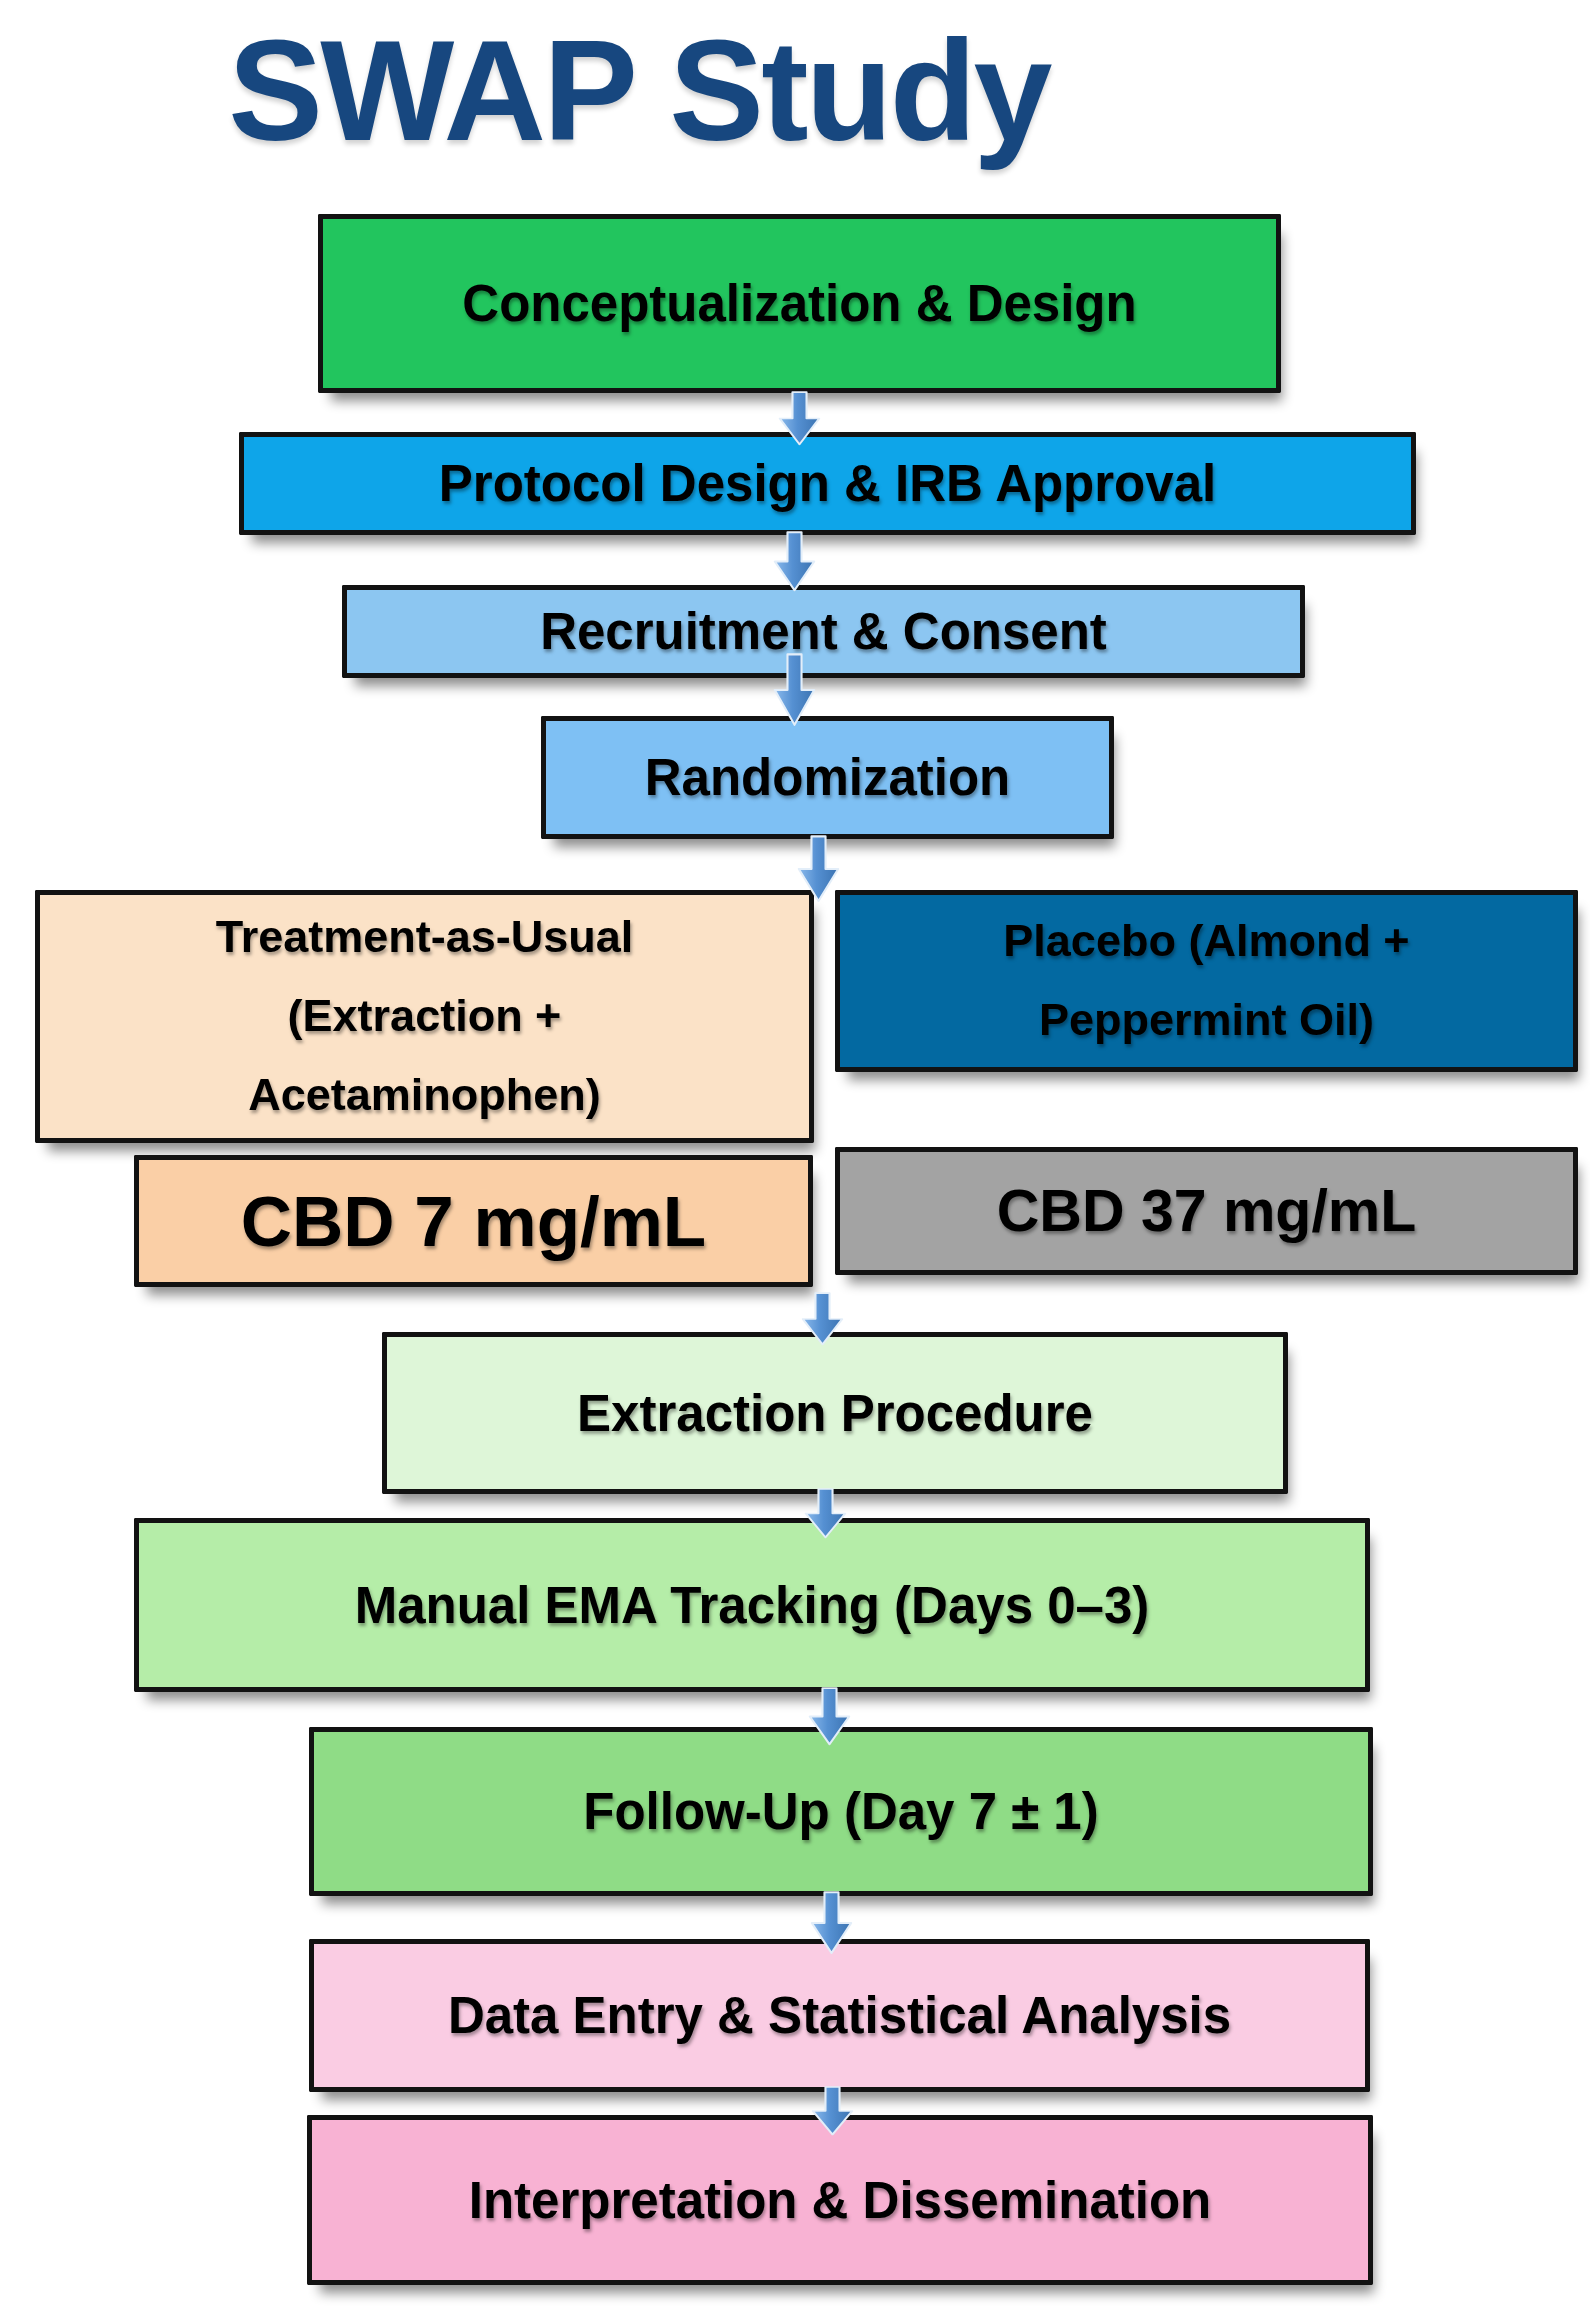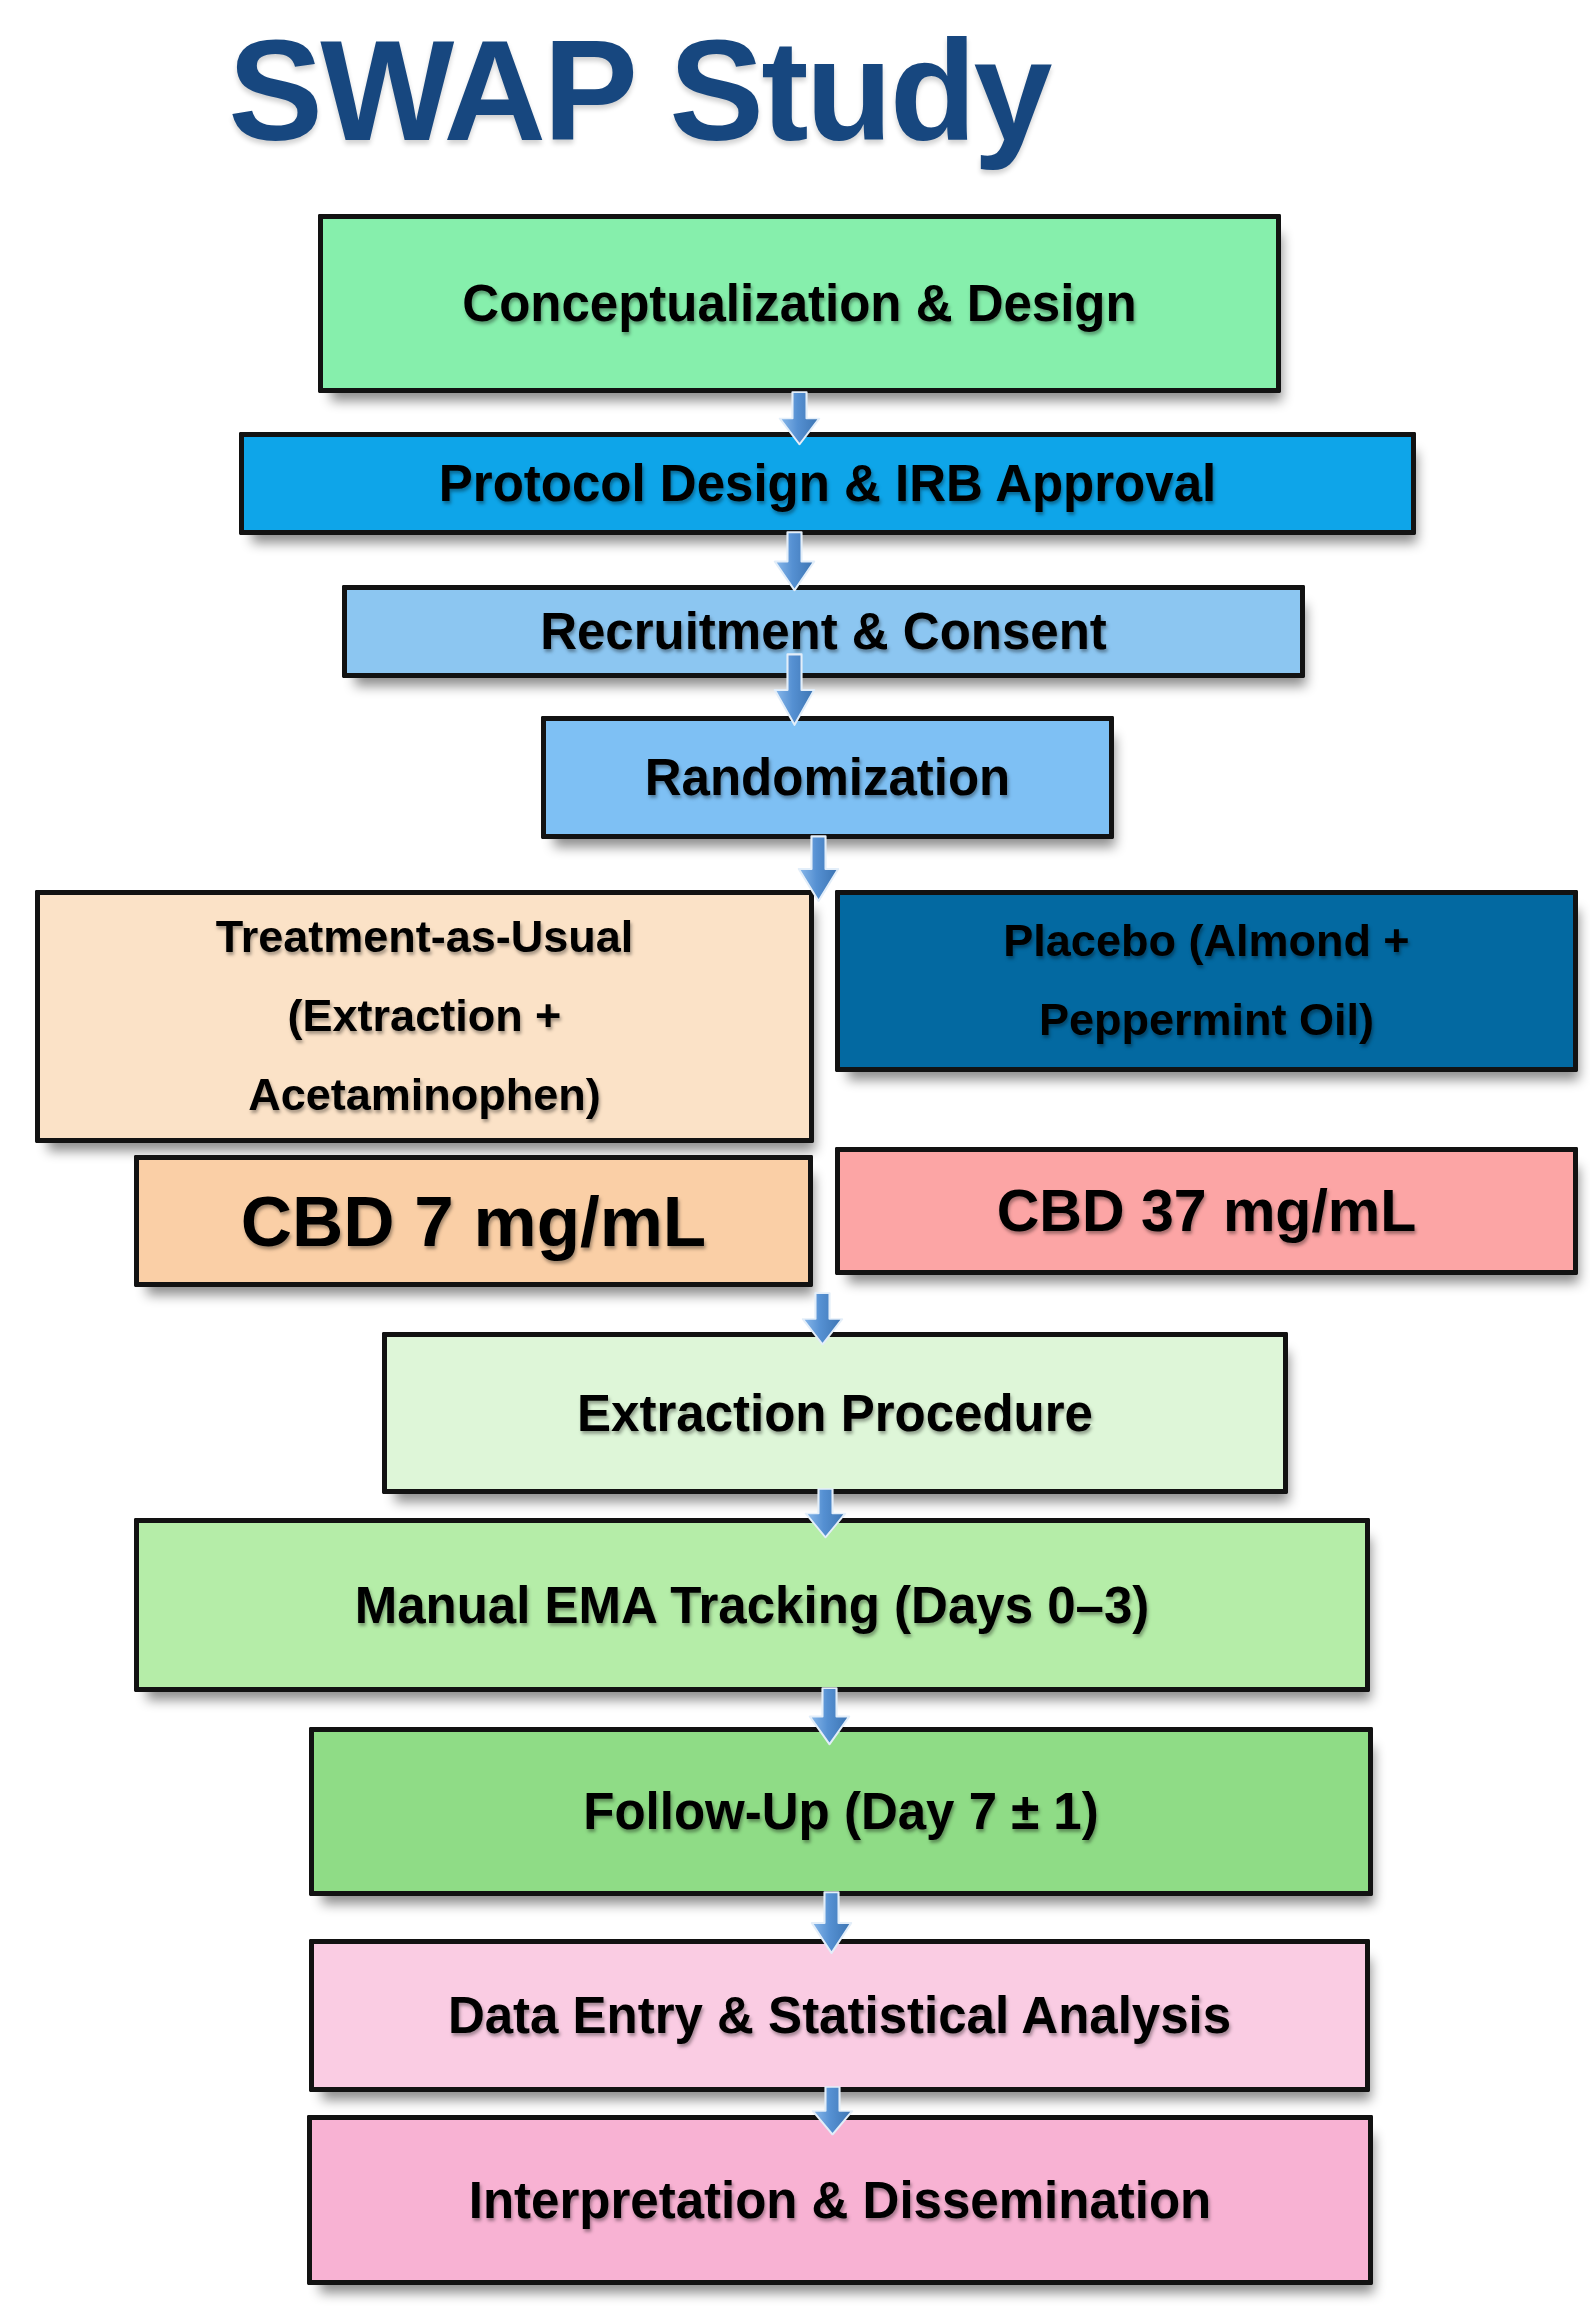--- a/index.html
+++ b/index.html
@@ -30,28 +30,28 @@
     box-shadow:7px 14px 11.3px -5.7px rgba(0,0,0,0.45);
     text-shadow:1.4px 2.8px 3.5px rgba(0,0,0,0.35);
   }
   .node .lbl{ white-space:pre-line; padding:0 17px; }
   .fs-std{ font-size:51px; }
   .fs-arm{ font-size:45px; line-height:1.75; }
   .fs-cbd17{ font-size:71px; }
   .fs-cbd37{ font-size:59px; }
 
   
-  .n1 { left:318px;  top:214px;  width:963px; height:179px; background:#86efac; }
+  .n1 { left:318px;  top:214px;  width:963px; height:179px; background:#22c55e; }
   .n2 { left:239px;  top:432px;  width:1177px; height:103px; background:#0ea5e9; }
   .n3 { left:342px;  top:585px;  width:963px; height:93px; background:#8CC6F1; }
   .n4 { left:541px;  top:716px; width:573px;  height:123px; background:#7EC0F4; }
   .n5 { left:35px;   top:890px; width:779px; height:253px; background:#FBE2C7; }
   .n6 { left:835px; top:890px; width:743px; height:182px; background:#0369a1; }
   .n7 { left:134px;  top:1155px; width:679px;  height:132px; background:#FACFA6; }
-  .n8 { left:835px; top:1147px; width:743px; height:128px; background:#fca5a5; }
+  .n8 { left:835px; top:1147px; width:743px; height:128px; background:#a3a3a3; }
   .n9 { left:382px;  top:1332px; width:906px; height:162px; background:#DEF6D8; }
   .n10{ left:134px;  top:1518px; width:1236px; height:174px; background:#B5EDA8; }
   .n11{ left:309px;  top:1727px; width:1064px; height:169px; background:#8FDC86; }
   .n12{ left:309px;  top:1939px; width:1061px; height:153px; background:#FACCE3; }
   .n13{ left:307px;  top:2115px; width:1066px; height:170px; background:#F8B2D3; }
 
   .arrow{ position:absolute; overflow:visible; z-index:3; }
   .a1{ left:777px; top:391px;  width:45px; height:55px; }
   .a2{ left:772px; top:531px;  width:45px; height:61px; }
   .a3{ left:772px; top:653px;  width:45px; height:74px; }

